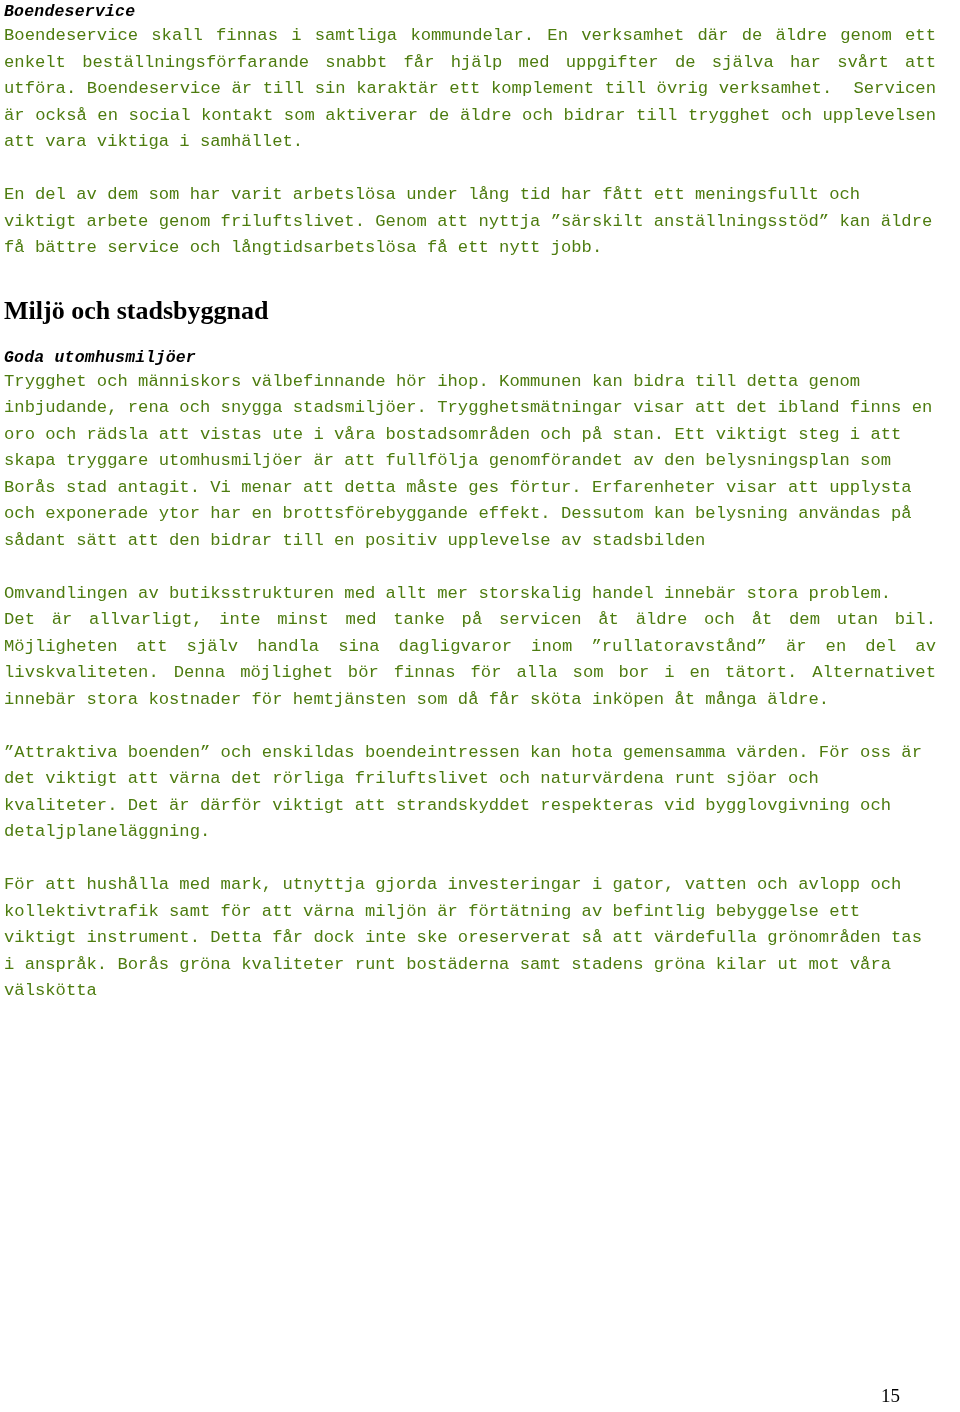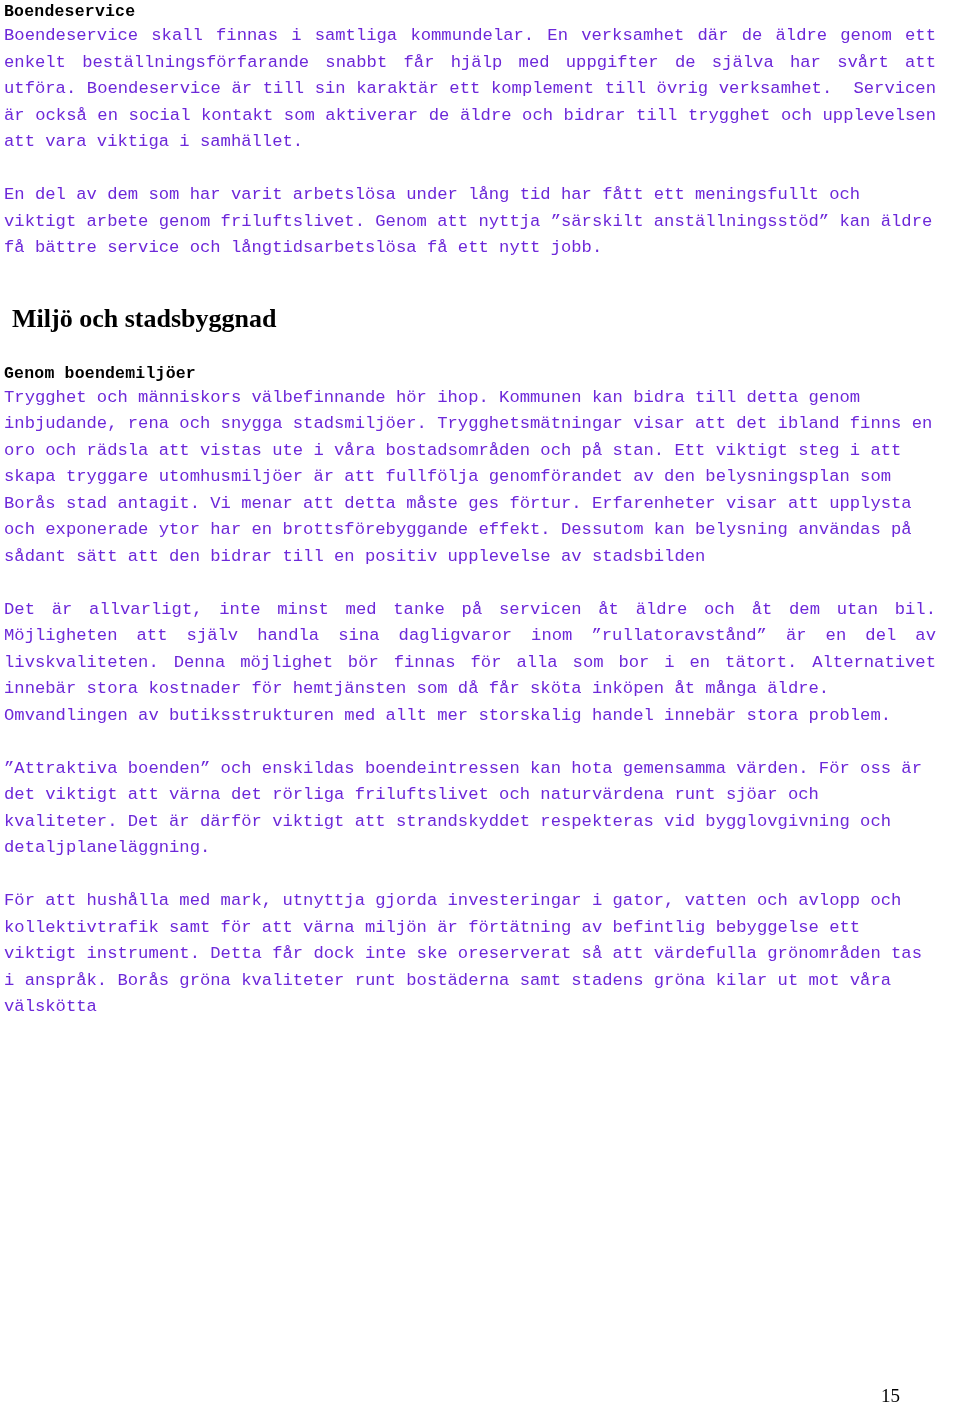--- a/index.html
+++ b/index.html
@@ -24,41 +24,42 @@
 
   
   .h-mono {
     font-family: "Liberation Mono", "DejaVu Sans Mono", monospace;
     font-weight: bold;
     font-size: 16.5px;
     line-height: 23px;
     letter-spacing: 0.2px;
     margin: 0;
     white-space: pre-wrap;
+    font-style: italic;
   }
 
   
   .h-serif {
     font-family: "Liberation Serif", "DejaVu Serif", serif;
     font-weight: bold;
     font-size: 26px;
     line-height: 30px;
-    margin: 8px;
+    margin: 0;
     white-space: pre-wrap;
   }
 
   
   .para {
     font-family: "Liberation Mono", "DejaVu Sans Mono", monospace;
     font-size: 17.2px;
     line-height: 26.5px;
     margin: 0;
     white-space: pre-wrap;
     word-spacing: 0px;
-    color: #6d28d9;
+    color: #4d7c0f;
   }
   .para.justify {
     text-align: justify;
     text-align-last: left;
   }
 
   .gap-line { height: 26.5px; }
   .gap-md   { height: 20px; }
   .gap-lg   { height: 34px; }
 
@@ -87,29 +88,29 @@
     <div class="gap-line"></div>
 
     <p class="para">En del av dem som har varit arbetslösa under lång tid har fått ett meningsfullt och viktigt arbete genom friluftslivet. Genom att nyttja ”särskilt anställningsstöd” kan äldre få bättre service och långtidsarbetslösa få ett nytt jobb.</p>
 
     <div class="gap-lg"></div>
 
     <h1 class="h-serif">Miljö och stadsbyggnad</h1>
 
     <div class="gap-md"></div>
 
-    <h3 class="h-mono">Genom boendemiljöer</h3>
+    <h3 class="h-mono">Goda utomhusmiljöer</h3>
 
     <p class="para">Trygghet och människors välbefinnande hör ihop. Kommunen kan bidra till detta genom inbjudande, rena och snygga stadsmiljöer. Trygghetsmätningar visar att det ibland finns en oro och rädsla att vistas ute i våra bostadsområden och på stan. Ett viktigt steg i att skapa tryggare utomhusmiljöer är att fullfölja genomförandet av den belysningsplan som Borås stad antagit. Vi menar att detta måste ges förtur. Erfarenheter visar att upplysta och exponerade ytor har en brottsförebyggande effekt. Dessutom kan belysning användas på sådant sätt att den bidrar till en positiv upplevelse av stadsbilden</p>
 
     <div class="gap-line"></div>
 
+    <p class="para justify">Omvandlingen av butiksstrukturen med allt mer storskalig handel innebär stora problem.</p>
+
     <p class="para justify">Det är allvarligt, inte minst med tanke på servicen åt äldre och åt dem utan bil. Möjligheten att själv handla sina dagligvaror inom ”rullatoravstånd” är en del av livskvaliteten. Denna möjlighet bör finnas för alla som bor i en tätort. Alternativet innebär stora kostnader för hemtjänsten som då får sköta inköpen åt många äldre.</p>
-
-    <p class="para justify">Omvandlingen av butiksstrukturen med allt mer storskalig handel innebär stora problem.</p>
 
     <div class="gap-line"></div>
 
     <p class="para">”Attraktiva boenden” och enskildas boendeintressen kan hota gemensamma värden. För oss är det viktigt att värna det rörliga friluftslivet och naturvärdena runt sjöar och kvaliteter. Det är därför viktigt att strandskyddet respekteras vid bygglovgivning och detaljplaneläggning.</p>
 
     <div class="gap-line"></div>
 
     <p class="para">För att hushålla med mark, utnyttja gjorda investeringar i gator, vatten och avlopp och kollektivtrafik samt för att värna miljön är förtätning av befintlig bebyggelse ett viktigt instrument. Detta får dock inte ske oreserverat så att värdefulla grönområden tas i anspråk. Borås gröna kvaliteter runt bostäderna samt stadens gröna kilar ut mot våra välskötta</p>
 
   </div>

